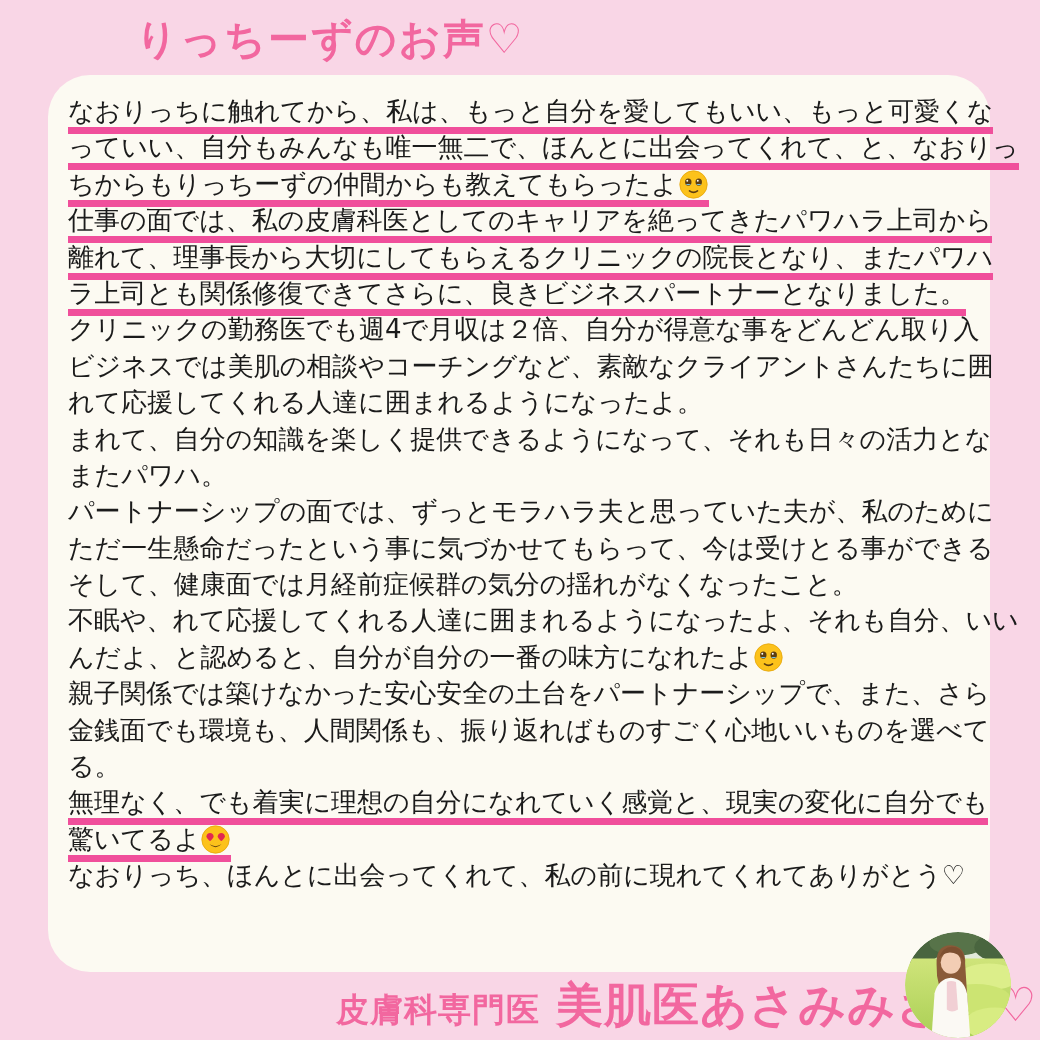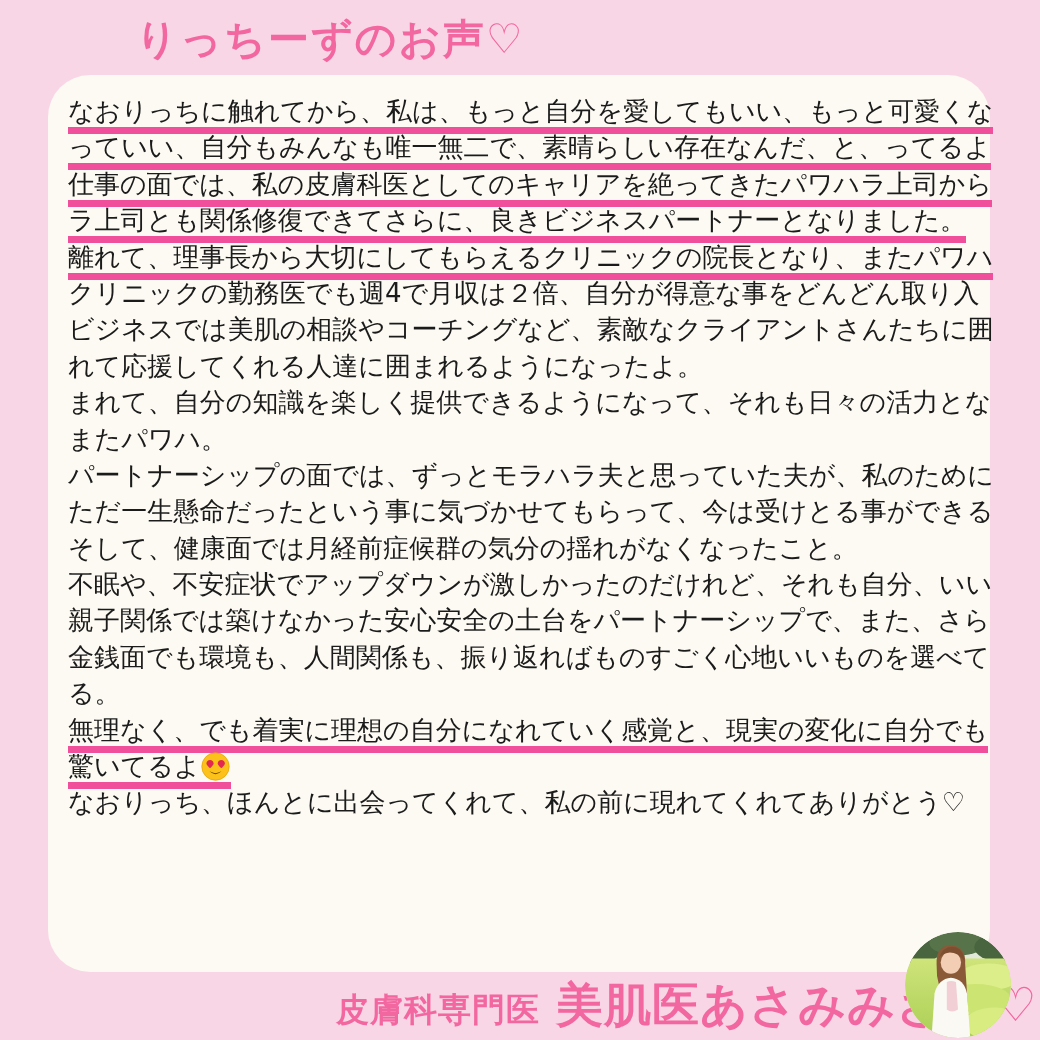--- a/index.html
+++ b/index.html
@@ -84,33 +84,55 @@
   .avatar svg{ display:block; width:100%; height:100%; }
 </style>
 </head>
 <body>
 
 <div class="page-title">りっちーずのお声♡</div>
 
 <div class="card">
   <div class="lines">
       <div class="line"><span class="line-text u">なおりっちに触れてから、私は、もっと自分を愛してもいい、もっと可愛くな</span></div>
-      <div class="line"><span class="line-text u">っていい、自分もみんなも唯一無二で、素晴らしい存在なんだ、と、ってるよ</span></div>
+      <div class="line"><span class="line-text u">っていい、自分もみんなも唯一無二で、ほんとに出会ってくれて、と、なおりっ</span></div>
+      <div class="line"><span class="line-text u">ちからもりっちーずの仲間からも教えてもらったよ<span class="emoji"><svg viewBox="0 0 36 36" width="29" height="29">
+              <circle cx="18" cy="18" r="17" fill="#fcc21b"></circle>
+              <circle cx="18" cy="18" r="17" fill="none" stroke="#e5a50a" stroke-width="1"></circle>
+              <ellipse cx="11.5" cy="15" rx="4" ry="4.6" fill="#5c3d10"></ellipse>
+              <ellipse cx="24.5" cy="15" rx="4" ry="4.6" fill="#5c3d10"></ellipse>
+              <path d="M8 17.5a4 2.6 0 0 0 7 0z" fill="#74c3e8"></path>
+              <path d="M21 17.5a4 2.6 0 0 0 7 0z" fill="#74c3e8"></path>
+              <circle cx="10.3" cy="13.4" r="1.2" fill="#fff"></circle>
+              <circle cx="23.3" cy="13.4" r="1.2" fill="#fff"></circle>
+              <path d="M13 26 Q18 29.5 23 26" stroke="#5c3d10" stroke-width="2" fill="none" stroke-linecap="round"></path>
+            </svg></span></span></div>
       <div class="line"><span class="line-text u">仕事の面では、私の皮膚科医としてのキャリアを絶ってきたパワハラ上司から</span></div>
+      <div class="line"><span class="line-text u">離れて、理事長から大切にしてもらえるクリニックの院長となり、またパワハ</span></div>
       <div class="line"><span class="line-text u">ラ上司とも関係修復できてさらに、良きビジネスパートナーとなりました。</span></div>
-      <div class="line"><span class="line-text u">離れて、理事長から大切にしてもらえるクリニックの院長となり、またパワハ</span></div>
       <div class="line"><span class="line-text">クリニックの勤務医でも週4で月収は２倍、自分が得意な事をどんどん取り入</span></div>
       <div class="line"><span class="line-text">ビジネスでは美肌の相談やコーチングなど、素敵なクライアントさんたちに囲</span></div>
       <div class="line"><span class="line-text">れて応援してくれる人達に囲まれるようになったよ。</span></div>
       <div class="line"><span class="line-text">まれて、自分の知識を楽しく提供できるようになって、それも日々の活力とな</span></div>
       <div class="line"><span class="line-text">またパワハ。</span></div>
       <div class="line"><span class="line-text">パートナーシップの面では、ずっとモラハラ夫と思っていた夫が、私のために</span></div>
       <div class="line"><span class="line-text">ただ一生懸命だったという事に気づかせてもらって、今は受けとる事ができる</span></div>
       <div class="line"><span class="line-text">そして、健康面では月経前症候群の気分の揺れがなくなったこと。</span></div>
-      <div class="line"><span class="line-text">不眠や、不安症状でアップダウンが激しかったのだけれど、それも自分、いい</span></div>
+      <div class="line"><span class="line-text">不眠や、れて応援してくれる人達に囲まれるようになったよ、それも自分、いい</span></div>
+      <div class="line"><span class="line-text">んだよ、と認めると、自分が自分の一番の味方になれたよ<span class="emoji"><svg viewBox="0 0 36 36" width="29" height="29">
+              <circle cx="18" cy="18" r="17" fill="#fcc21b"></circle>
+              <circle cx="18" cy="18" r="17" fill="none" stroke="#e5a50a" stroke-width="1"></circle>
+              <ellipse cx="11.5" cy="15" rx="4" ry="4.6" fill="#5c3d10"></ellipse>
+              <ellipse cx="24.5" cy="15" rx="4" ry="4.6" fill="#5c3d10"></ellipse>
+              <path d="M8 17.5a4 2.6 0 0 0 7 0z" fill="#74c3e8"></path>
+              <path d="M21 17.5a4 2.6 0 0 0 7 0z" fill="#74c3e8"></path>
+              <circle cx="10.3" cy="13.4" r="1.2" fill="#fff"></circle>
+              <circle cx="23.3" cy="13.4" r="1.2" fill="#fff"></circle>
+              <path d="M13 26 Q18 29.5 23 26" stroke="#5c3d10" stroke-width="2" fill="none" stroke-linecap="round"></path>
+            </svg></span></span></div>
       <div class="line"><span class="line-text">親子関係では築けなかった安心安全の土台をパートナーシップで、また、さら</span></div>
       <div class="line"><span class="line-text">金銭面でも環境も、人間関係も、振り返ればものすごく心地いいものを選べて</span></div>
       <div class="line"><span class="line-text">る。</span></div>
       <div class="line"><span class="line-text u">無理なく、でも着実に理想の自分になれていく感覚と、現実の変化に自分でも</span></div>
       <div class="line"><span class="line-text u">驚いてるよ<span class="emoji"><svg viewBox="0 0 36 36" width="29" height="29">
               <circle cx="18" cy="18" r="17" fill="#fcc21b"></circle>
               <circle cx="18" cy="18" r="17" fill="none" stroke="#e5a50a" stroke-width="1"></circle>
               <path d="M11 10 c-2.6 0-4.4 1.9-4.4 4 0 3 4.4 6 4.4 6 s4.4-3 4.4-6 c0-2.1-1.8-4-4.4-4z" fill="#e22850" transform="translate(0.2,0)"></path>
               <path d="M25 10 c-2.6 0-4.4 1.9-4.4 4 0 3 4.4 6 4.4 6 s4.4-3 4.4-6 c0-2.1-1.8-4-4.4-4z" fill="#e22850" transform="translate(0.2,0)"></path>
               <path d="M10.5 24 Q18 31 25.5 24 Q18 28.5 10.5 24z" fill="#5c3d10"></path>

